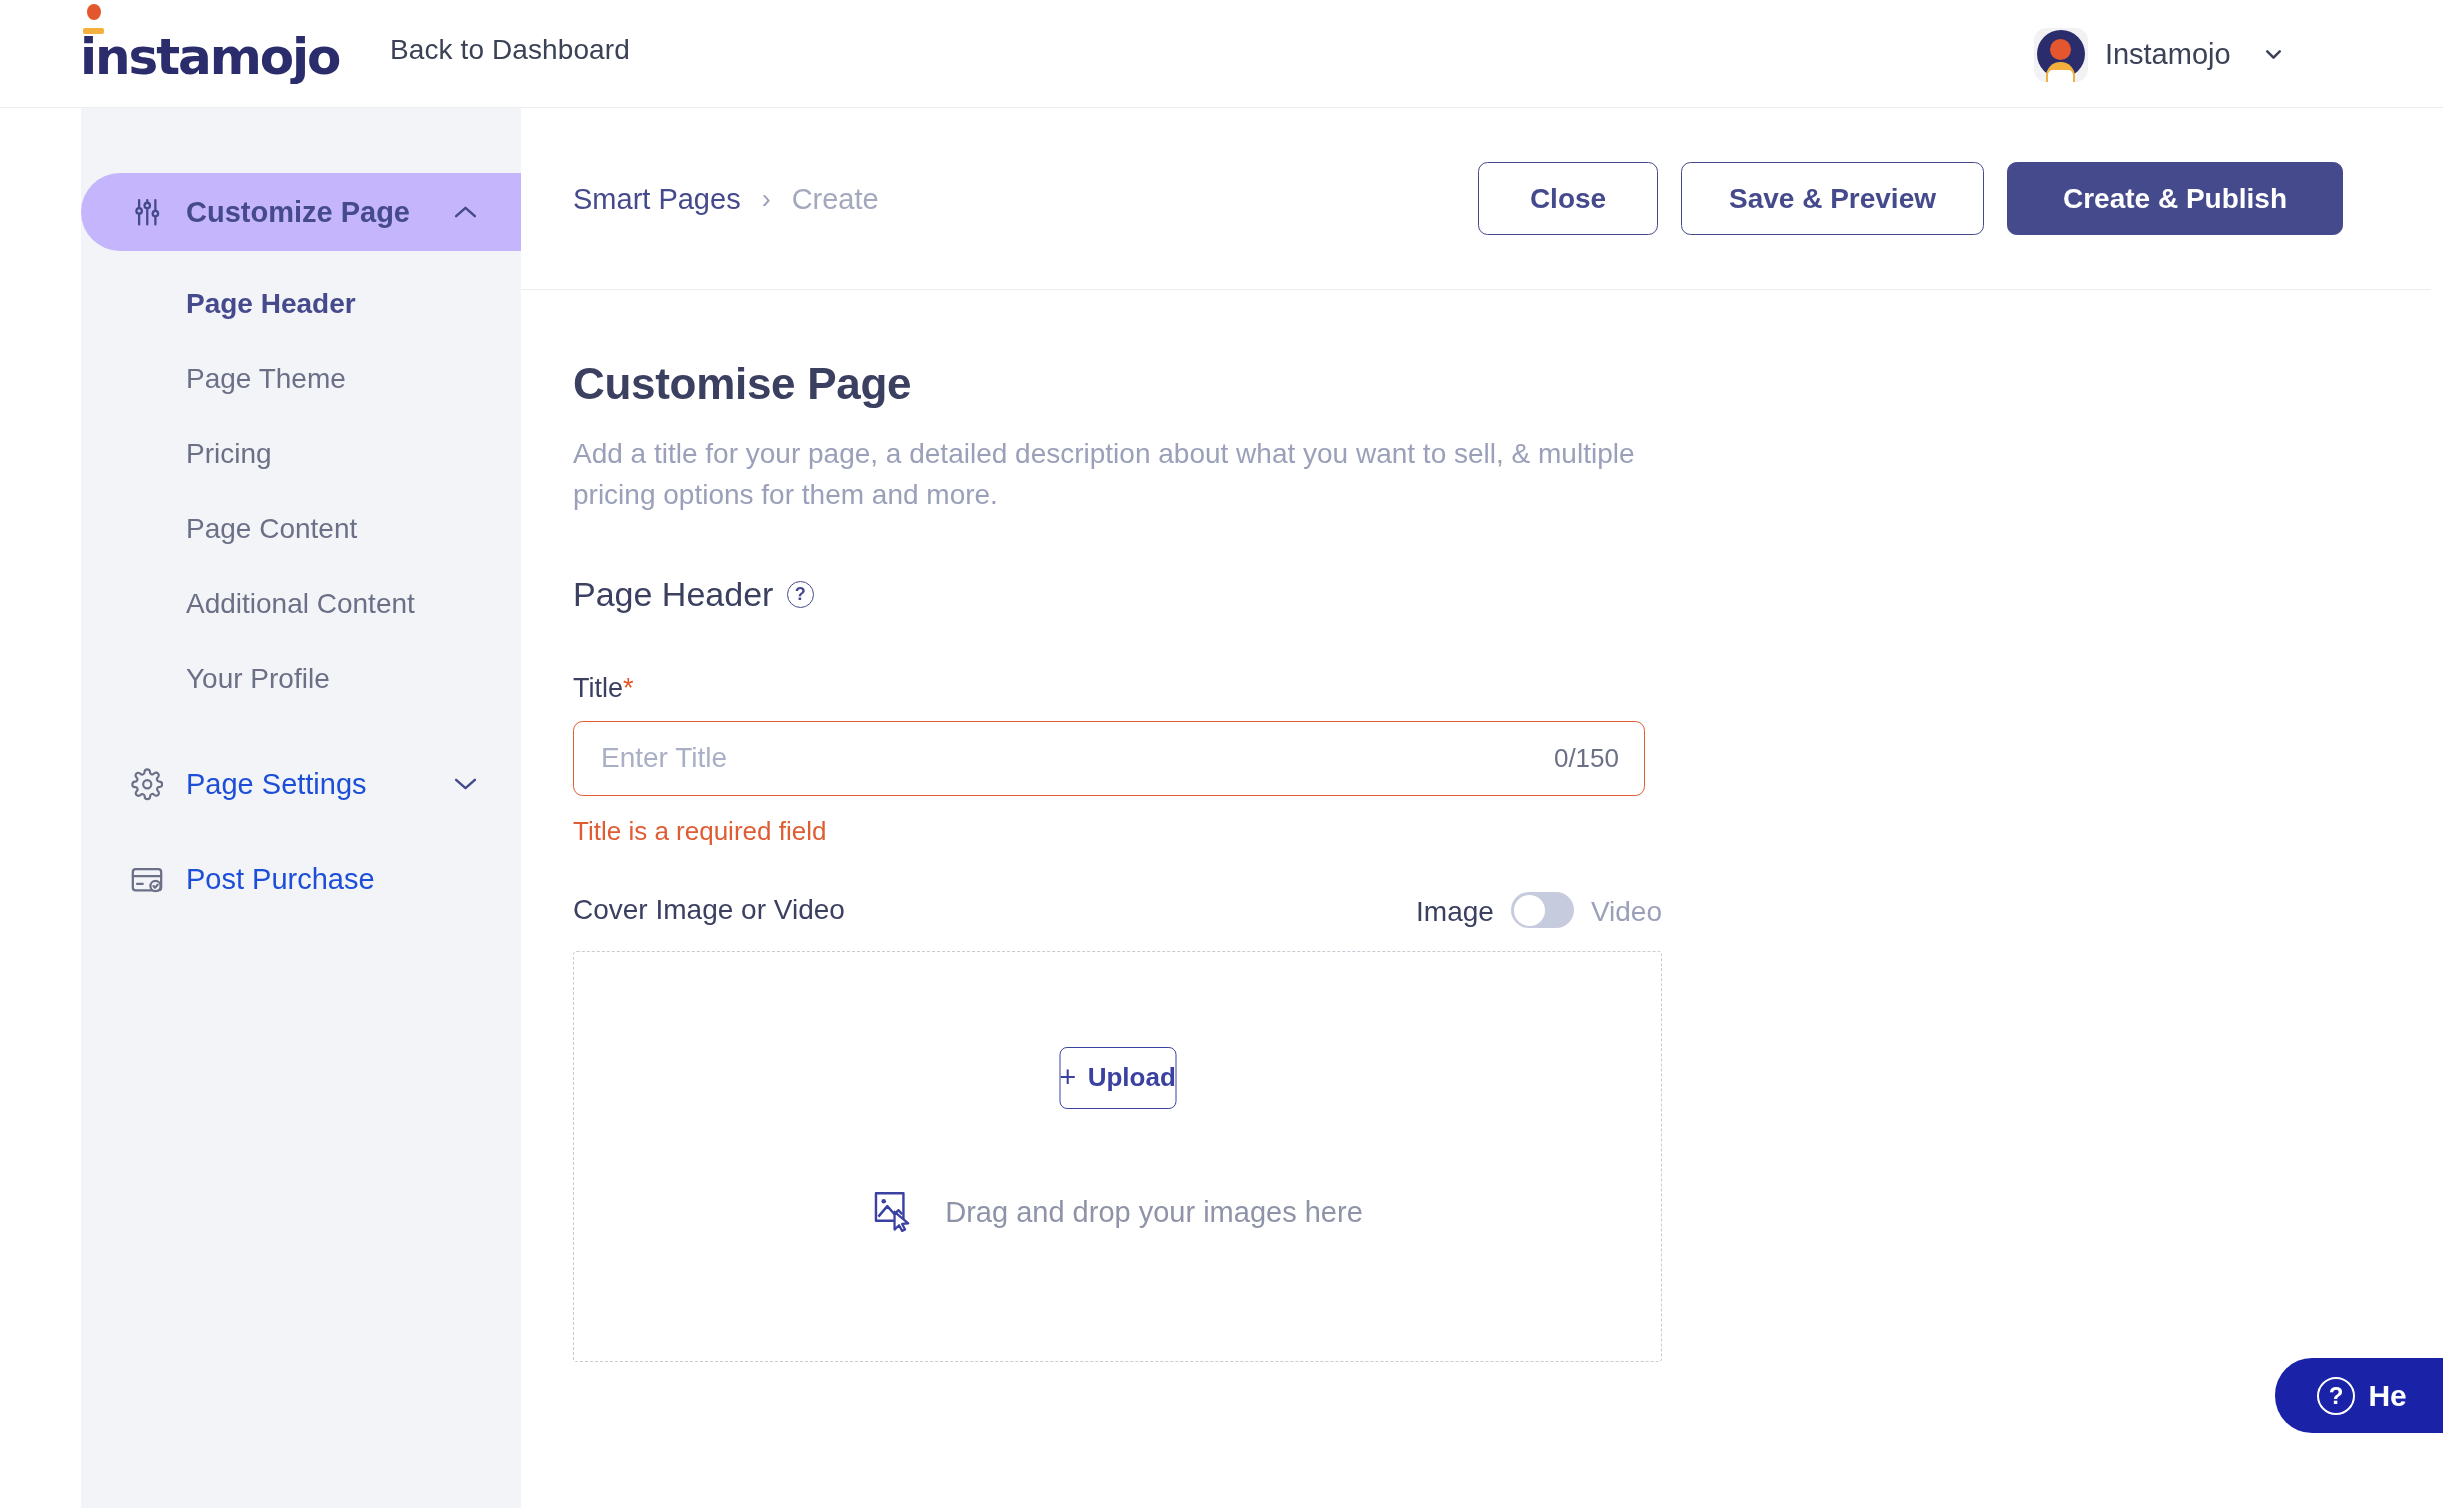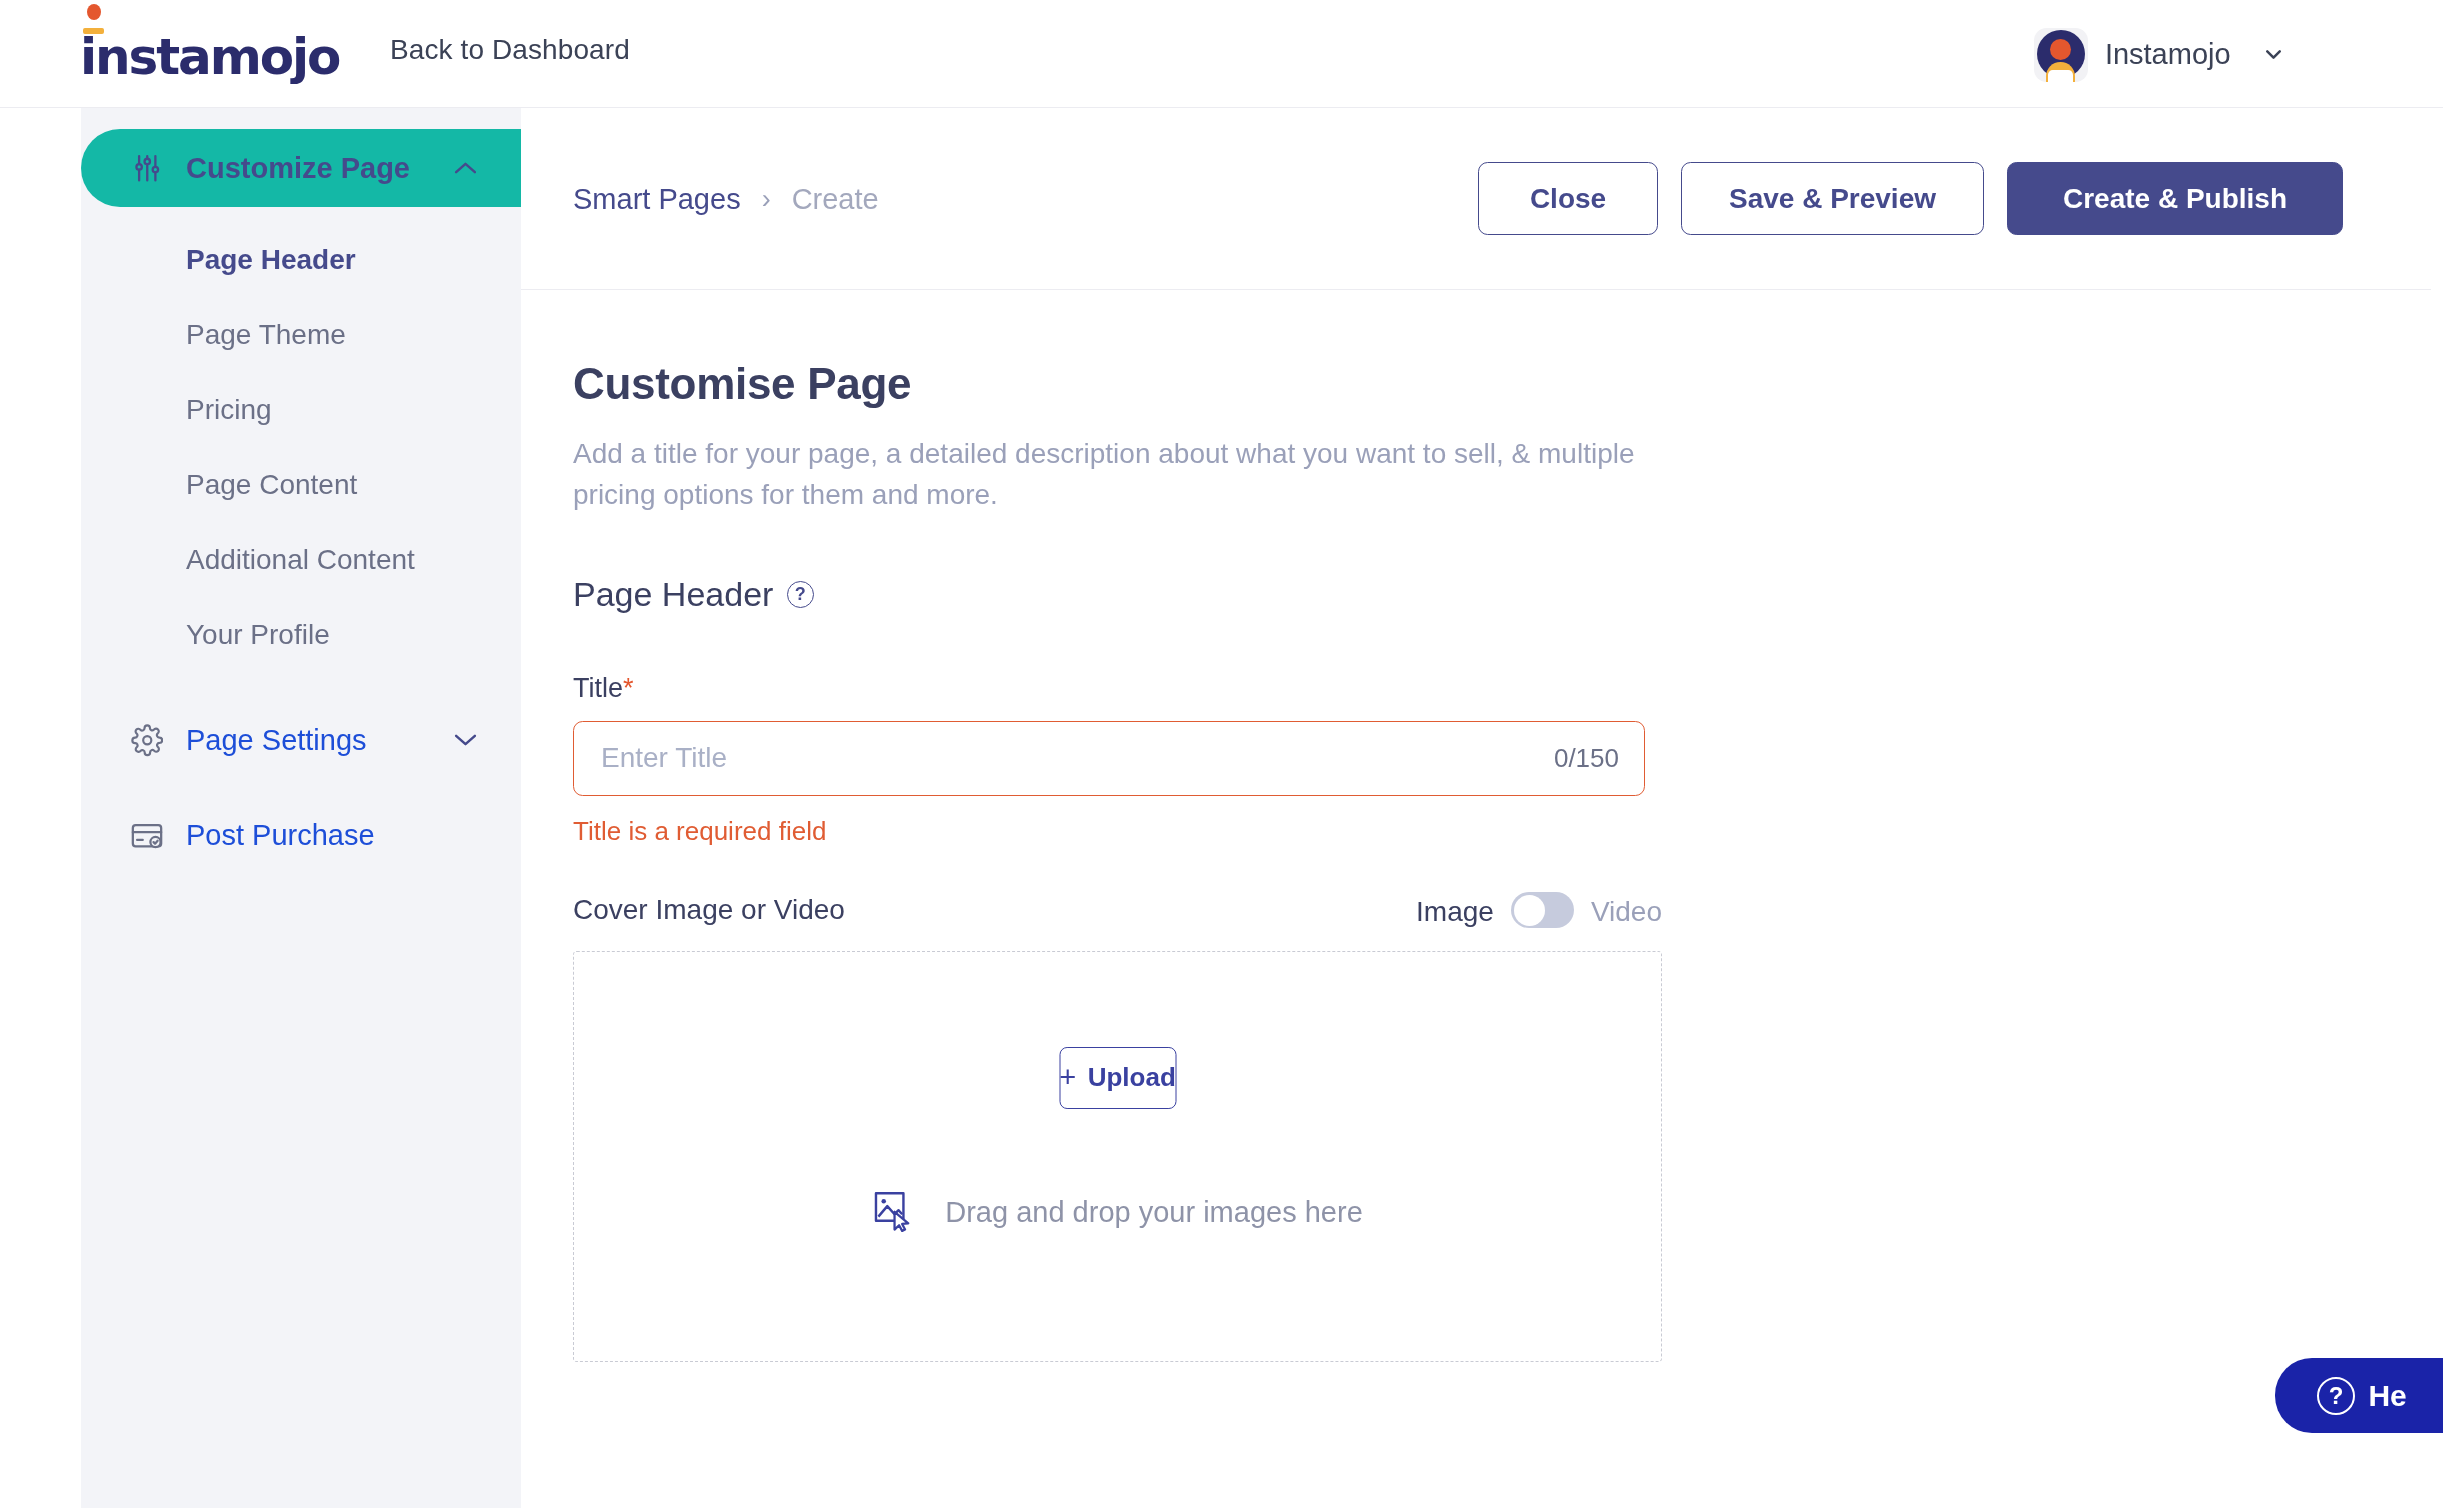--- a/index.html
+++ b/index.html
@@ -80,21 +80,21 @@
   
   .sidebar {
     position: absolute; left: 81px; top: 108px;
     width: 452px; height: 1400px;
     background: #f3f4f8;
   }
   .side-group {
     position: relative; display: flex; align-items: center;
     height: 78px; padding-left: 48px; cursor: pointer;
   }
-  .side-group.active { background: #14b8a6; border-radius: 39px 0 0 39px; }
+  .side-group.active { background: #c4b5fd; border-radius: 39px 0 0 39px; margin-top: 44px; }
   .side-group .gicon {
     width: 36px; height: 36px; margin-right: 21px;
     display: flex; align-items: center; justify-content: center;
     flex: 0 0 auto;
   }
   .side-group .glabel {
     font-size: 29px; color: #1d4ed8; font-weight: 500;
   }
   .side-group.active .glabel { color: #454a8c; font-weight: 600; }
   .side-group .gchev {

